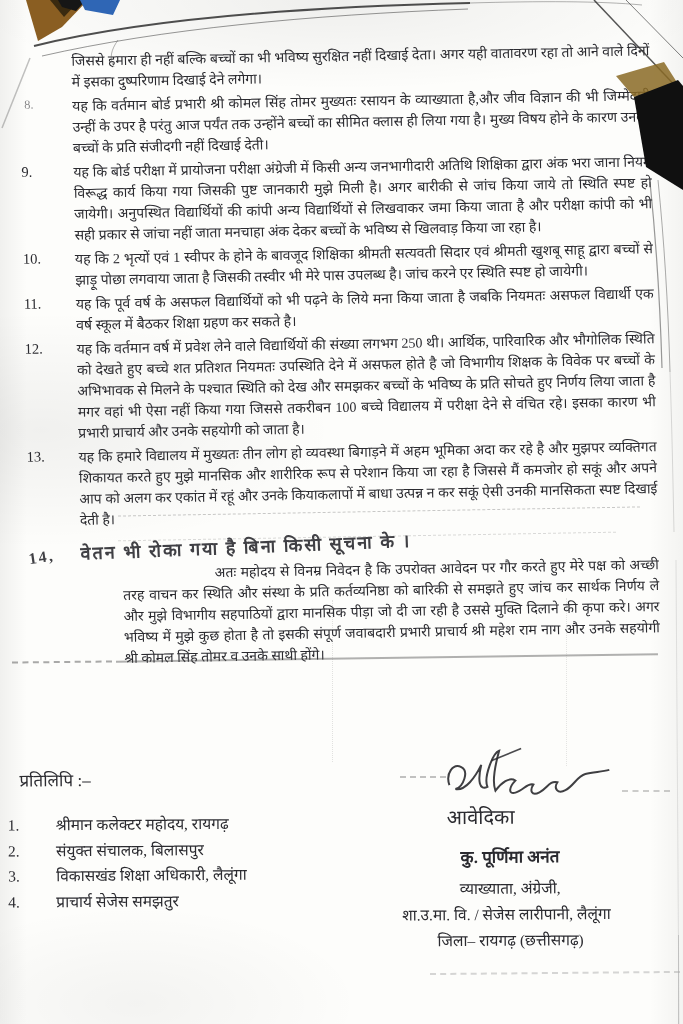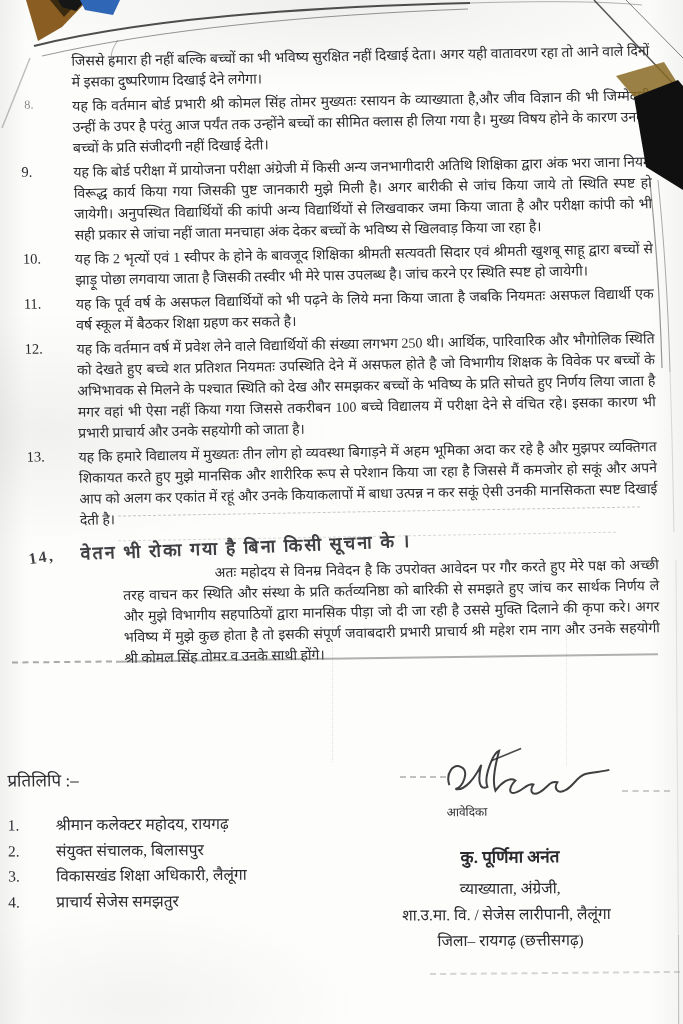--- a/index.html
+++ b/index.html
@@ -25,26 +25,26 @@
   .num8{opacity:.55;font-size:12.5px;left:-48px;}
   .handwritten{
     font-size:18px;line-height:26px;letter-spacing:2px;font-weight:600;
     color:#27272c;opacity:.88;transform:rotate(-1.2deg);text-align:left;
     margin:4px 0 2px 0;
   }
   .handwritten .num{font-weight:600;font-size:16px;top:2px;transform:rotate(-6deg);}
   .closing{margin-top:4px;margin-left:42px;width:536px;text-indent:92px;}
   .bottom{position:absolute;left:0;top:0;width:683px;z-index:2;
     transform:rotate(-0.45deg);transform-origin:340px 860px;}
-  .copies-head{position:absolute;left:8px;top:766px;font-size:17px;}
+  .copies-head{position:absolute;left:20px;top:766px;font-size:17px;}
   .copy-list{position:absolute;left:8px;top:810px;width:330px;}
   .copy-item{position:relative;font-size:15.5px;line-height:25.5px;padding-left:48px;}
   .copy-item .cnum{position:absolute;left:0;}
   .sig-scribble{position:absolute;left:436px;top:748px;}
-  .sig-label{position:absolute;left:447px;top:804px;font-size:12px;}
+  .sig-label{position:absolute;left:447px;top:804px;font-size:20px;}
   .sig-name{position:absolute;left:350px;top:846px;width:320px;text-align:center;
     font-weight:bold;font-size:17px;}
   .sig-desig{position:absolute;left:350px;top:878px;width:320px;text-align:center;font-size:15.5px;}
   .sig-school{position:absolute;left:336px;top:904px;width:340px;text-align:center;font-size:15.5px;}
   .sig-district{position:absolute;left:350px;top:930px;width:320px;text-align:center;font-size:15.5px;}
   
   .art{position:absolute;z-index:4;pointer-events:none;}
   .strike-dashes{top:661px;left:12px;width:100px;border-top:2px dashed rgba(85,85,85,.5);transform:rotate(-.6deg);}
   .strike-solid{top:657px;left:116px;width:542px;height:2px;background:rgba(70,70,70,.42);transform:rotate(-.8deg);}
   .dotted-a{top:511px;left:118px;width:522px;border-top:1px dashed rgba(90,90,90,.32);transform:rotate(-1deg);}

